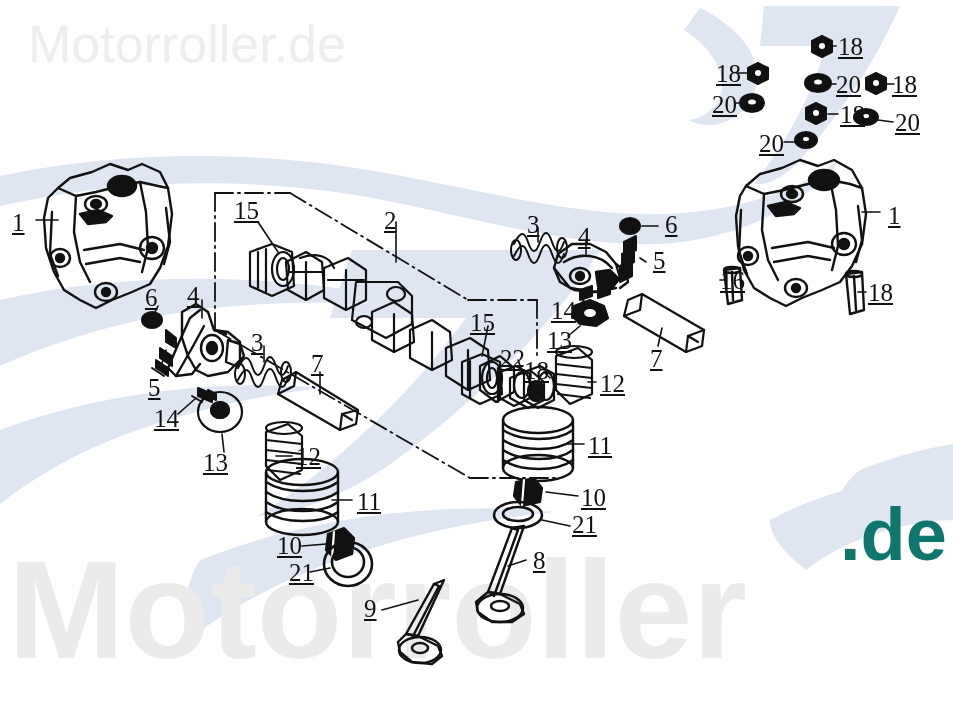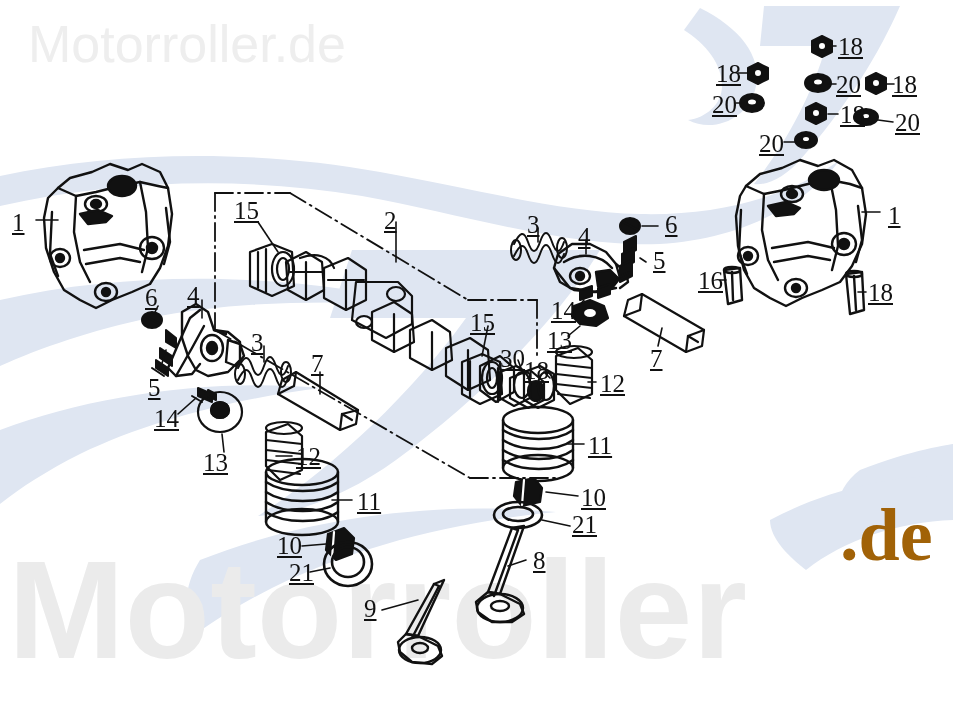--- a/index.html
+++ b/index.html
@@ -2,22 +2,22 @@
 <html><head>
 <meta charset="utf-8">
 <style>
   html,body{margin:0;padding:0;background:#ffffff;}
   body{width:953px;height:715px;overflow:hidden;font-family:"Liberation Serif",serif;}
   #stage{position:relative;width:953px;height:715px;background:#ffffff;overflow:hidden;}
   #wm-top{position:absolute;left:28px;top:14px;font-family:"Liberation Sans",sans-serif;
           font-size:52px;color:#eeeeee;letter-spacing:0px;white-space:nowrap;user-select:none;}
   #wm-bot{position:absolute;left:8px;top:540px;font-family:"Liberation Sans",sans-serif;
           font-weight:bold;font-size:140px;color:#ebebeb;white-space:nowrap;user-select:none;line-height:1;}
-  #wm-de{position:absolute;left:840px;top:498px;font-family:Liberation Serif, serif;
-          font-weight:bold;font-size:74px;color:#a16207;white-space:nowrap;user-select:none;line-height:1;}
+  #wm-de{position:absolute;left:840px;top:498px;font-family:Liberation Sans, sans-serif;
+          font-weight:bold;font-size:74px;color:#0f766e;white-space:nowrap;user-select:none;line-height:1;}
   .lbl{position:absolute;font-family:"Liberation Serif",serif;font-size:25px;color:#111;
        line-height:1;white-space:nowrap;user-select:none;text-decoration:underline;}
   svg.art{position:absolute;left:0;top:0;width:953px;height:715px;}
   .bgsw{position:absolute;left:0;top:0;width:953px;height:715px;}
 </style>
 </head>
 <body>
 
 <div id="stage">
 
@@ -425,28 +425,28 @@
   <div class="lbl" style="left:357px;top:489px;">11</div>
   <div class="lbl" style="left:588px;top:433px;">11</div>
   <div class="lbl" style="left:296px;top:444px;">12</div>
   <div class="lbl" style="left:600px;top:371px;">12</div>
   <div class="lbl" style="left:203px;top:450px;">13</div>
   <div class="lbl" style="left:547px;top:328px;">13</div>
   <div class="lbl" style="left:154px;top:406px;">14</div>
   <div class="lbl" style="left:551px;top:298px;">14</div>
   <div class="lbl" style="left:234px;top:198px;">15</div>
   <div class="lbl" style="left:470px;top:310px;">15</div>
-  <div class="lbl" style="left:698px;top:268px;">16</div>
+  <div class="lbl" style="left:720px;top:268px;">16</div>
   <div class="lbl" style="left:868px;top:280px;">18</div>
   <div class="lbl" style="left:838px;top:34px;">18</div>
   <div class="lbl" style="left:716px;top:61px;">18</div>
   <div class="lbl" style="left:892px;top:72px;">18</div>
   <div class="lbl" style="left:840px;top:102px;">18</div>
   <div class="lbl" style="left:524px;top:358px;">18</div>
   <div class="lbl" style="left:836px;top:72px;">20</div>
   <div class="lbl" style="left:712px;top:92px;">20</div>
   <div class="lbl" style="left:895px;top:110px;">20</div>
   <div class="lbl" style="left:759px;top:131px;">20</div>
   <div class="lbl" style="left:289px;top:560px;">21</div>
   <div class="lbl" style="left:572px;top:512px;">21</div>
-  <div class="lbl" style="left:500px;top:346px;">30</div>
+  <div class="lbl" style="left:500px;top:346px;">22</div>
 
 </div>
 
 </body></html>

